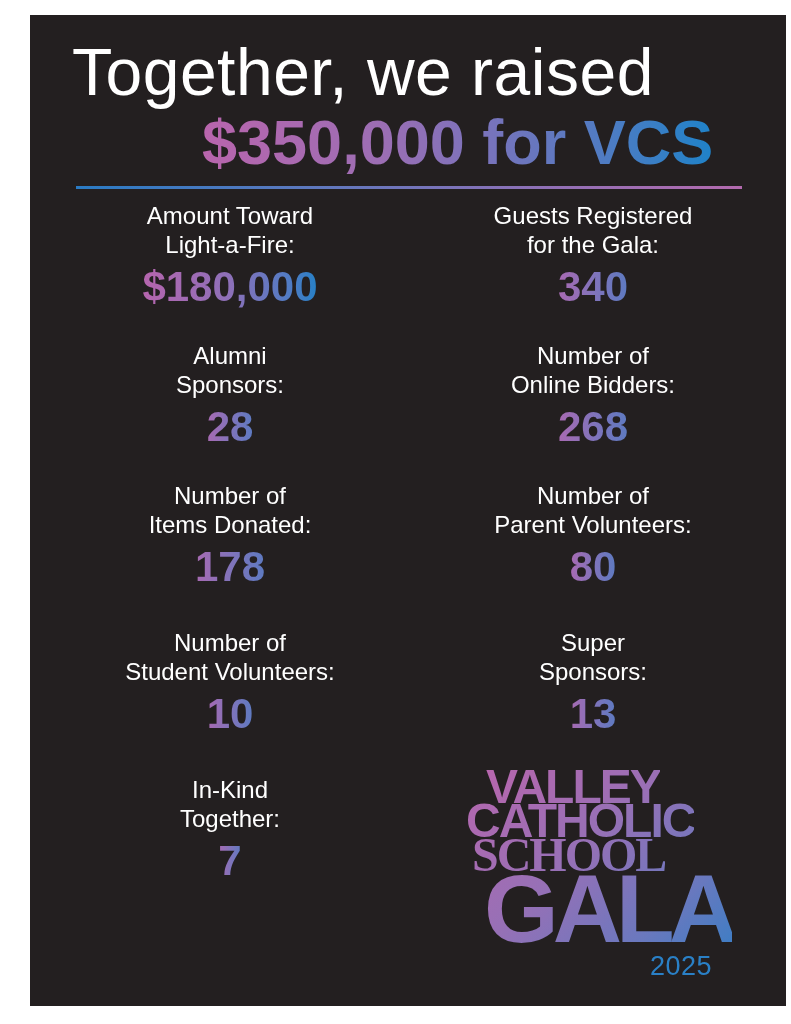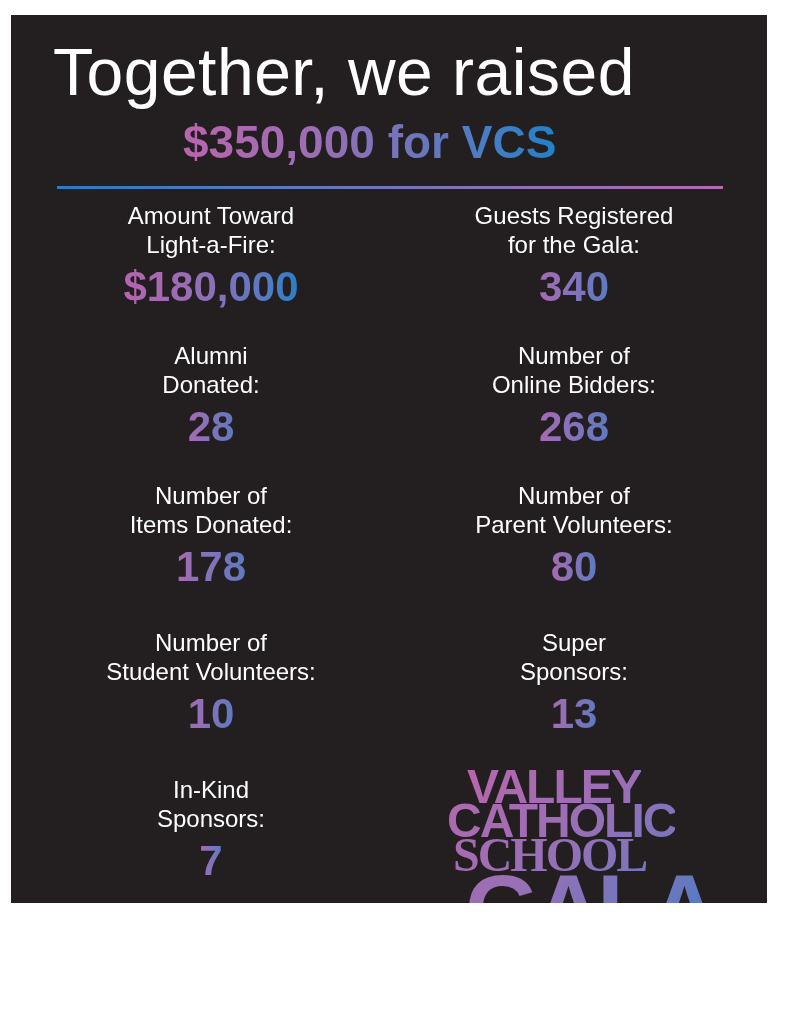--- a/index.html
+++ b/index.html
@@ -9,43 +9,43 @@
       width: 791px;
       height: 1024px;
       overflow: hidden;
     }
     body {
       position: relative;
       font-family: "Liberation Sans", "DejaVu Sans", sans-serif;
     }
     .panel {
       position: absolute;
-      left: 11px;
+      left: 30px;
       top: 15px;
       width: 756px;
-      height: 888px;
+      height: 991px;
       background: #231f20;
       overflow: hidden;
     }
     .headline-1 {
       position: absolute;
       left: 42px;
       top: 22px;
       font-size: 66px;
       line-height: 70px;
       color: #ffffff;
       font-weight: 400;
       letter-spacing: 0.5px;
       white-space: nowrap;
     }
     .headline-2 {
       position: absolute;
       left: 172px;
       top: 92px;
-      font-size: 46px;
+      font-size: 63px;
       line-height: 70px;
       font-weight: 700;
       white-space: nowrap;
       background: linear-gradient(90deg, #b965ad 0%, #9c6eb4 35%, #7a73bb 55%, #4d7cc3 80%, #1f82c8 100%);
       -webkit-background-clip: text;
       background-clip: text;
       color: transparent;
     }
     .divider {
       position: absolute;
@@ -138,21 +138,21 @@
     <div class="stat-value">$180,000</div>
   </div>
   <div class="stat right" style="top:186px;">
     <div class="stat-label">Guests Registered
 for the Gala:</div>
     <div class="stat-value short">340</div>
   </div>
 
   <div class="stat left" style="top:326px;">
     <div class="stat-label">Alumni
-Donated:</div>
+Sponsors:</div>
     <div class="stat-value short">28</div>
   </div>
   <div class="stat right" style="top:326px;">
     <div class="stat-label">Number of
 Online Bidders:</div>
     <div class="stat-value short">268</div>
   </div>
 
   <div class="stat left" style="top:466px;">
     <div class="stat-label">Number of
@@ -171,21 +171,21 @@
     <div class="stat-value short">10</div>
   </div>
   <div class="stat right" style="top:613px;">
     <div class="stat-label">Super
 Sponsors:</div>
     <div class="stat-value short">13</div>
   </div>
 
   <div class="stat left" style="top:760px;">
     <div class="stat-label">In-Kind
-Sponsors:</div>
+Together:</div>
     <div class="stat-value short">7</div>
   </div>
 
   <div class="logo">
     <div class="logo-line l1">VALLEY</div>
     <div class="logo-line l2">CATHOLIC</div>
     <div class="logo-line l3">SCHOOL</div>
     <div class="logo-line l4">GALA</div>
     <div class="logo-year">2025</div>
   </div>

